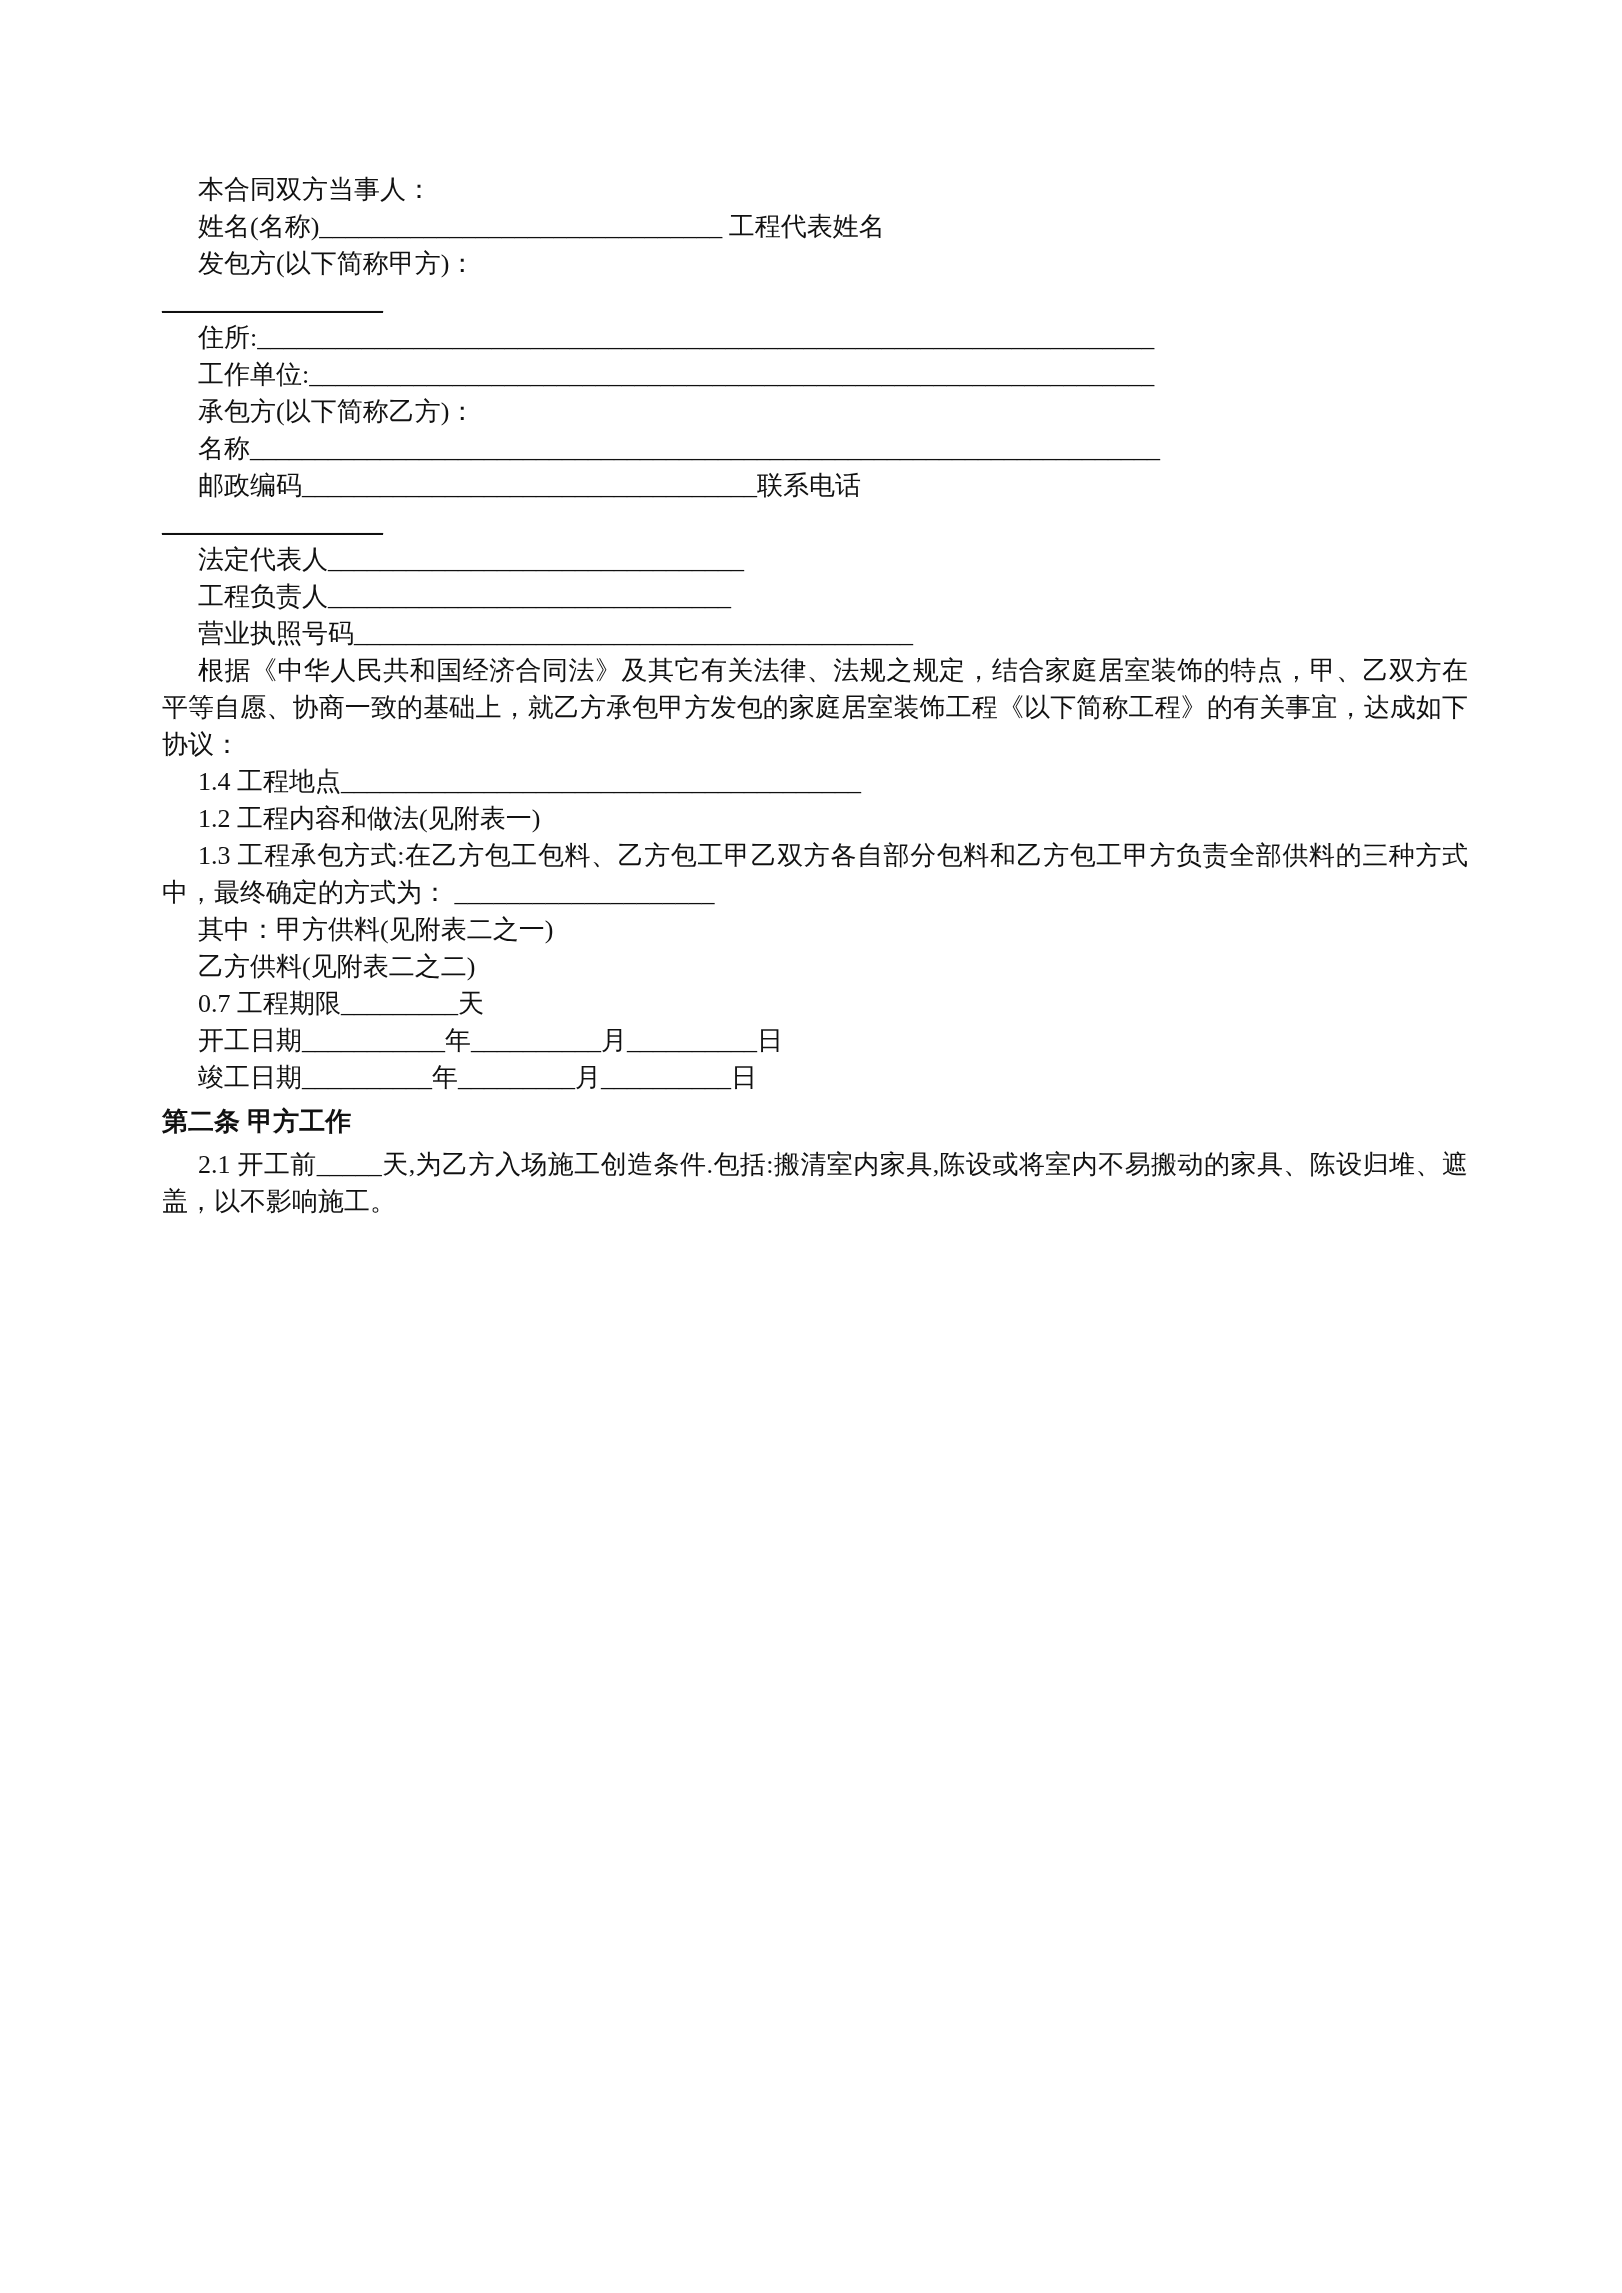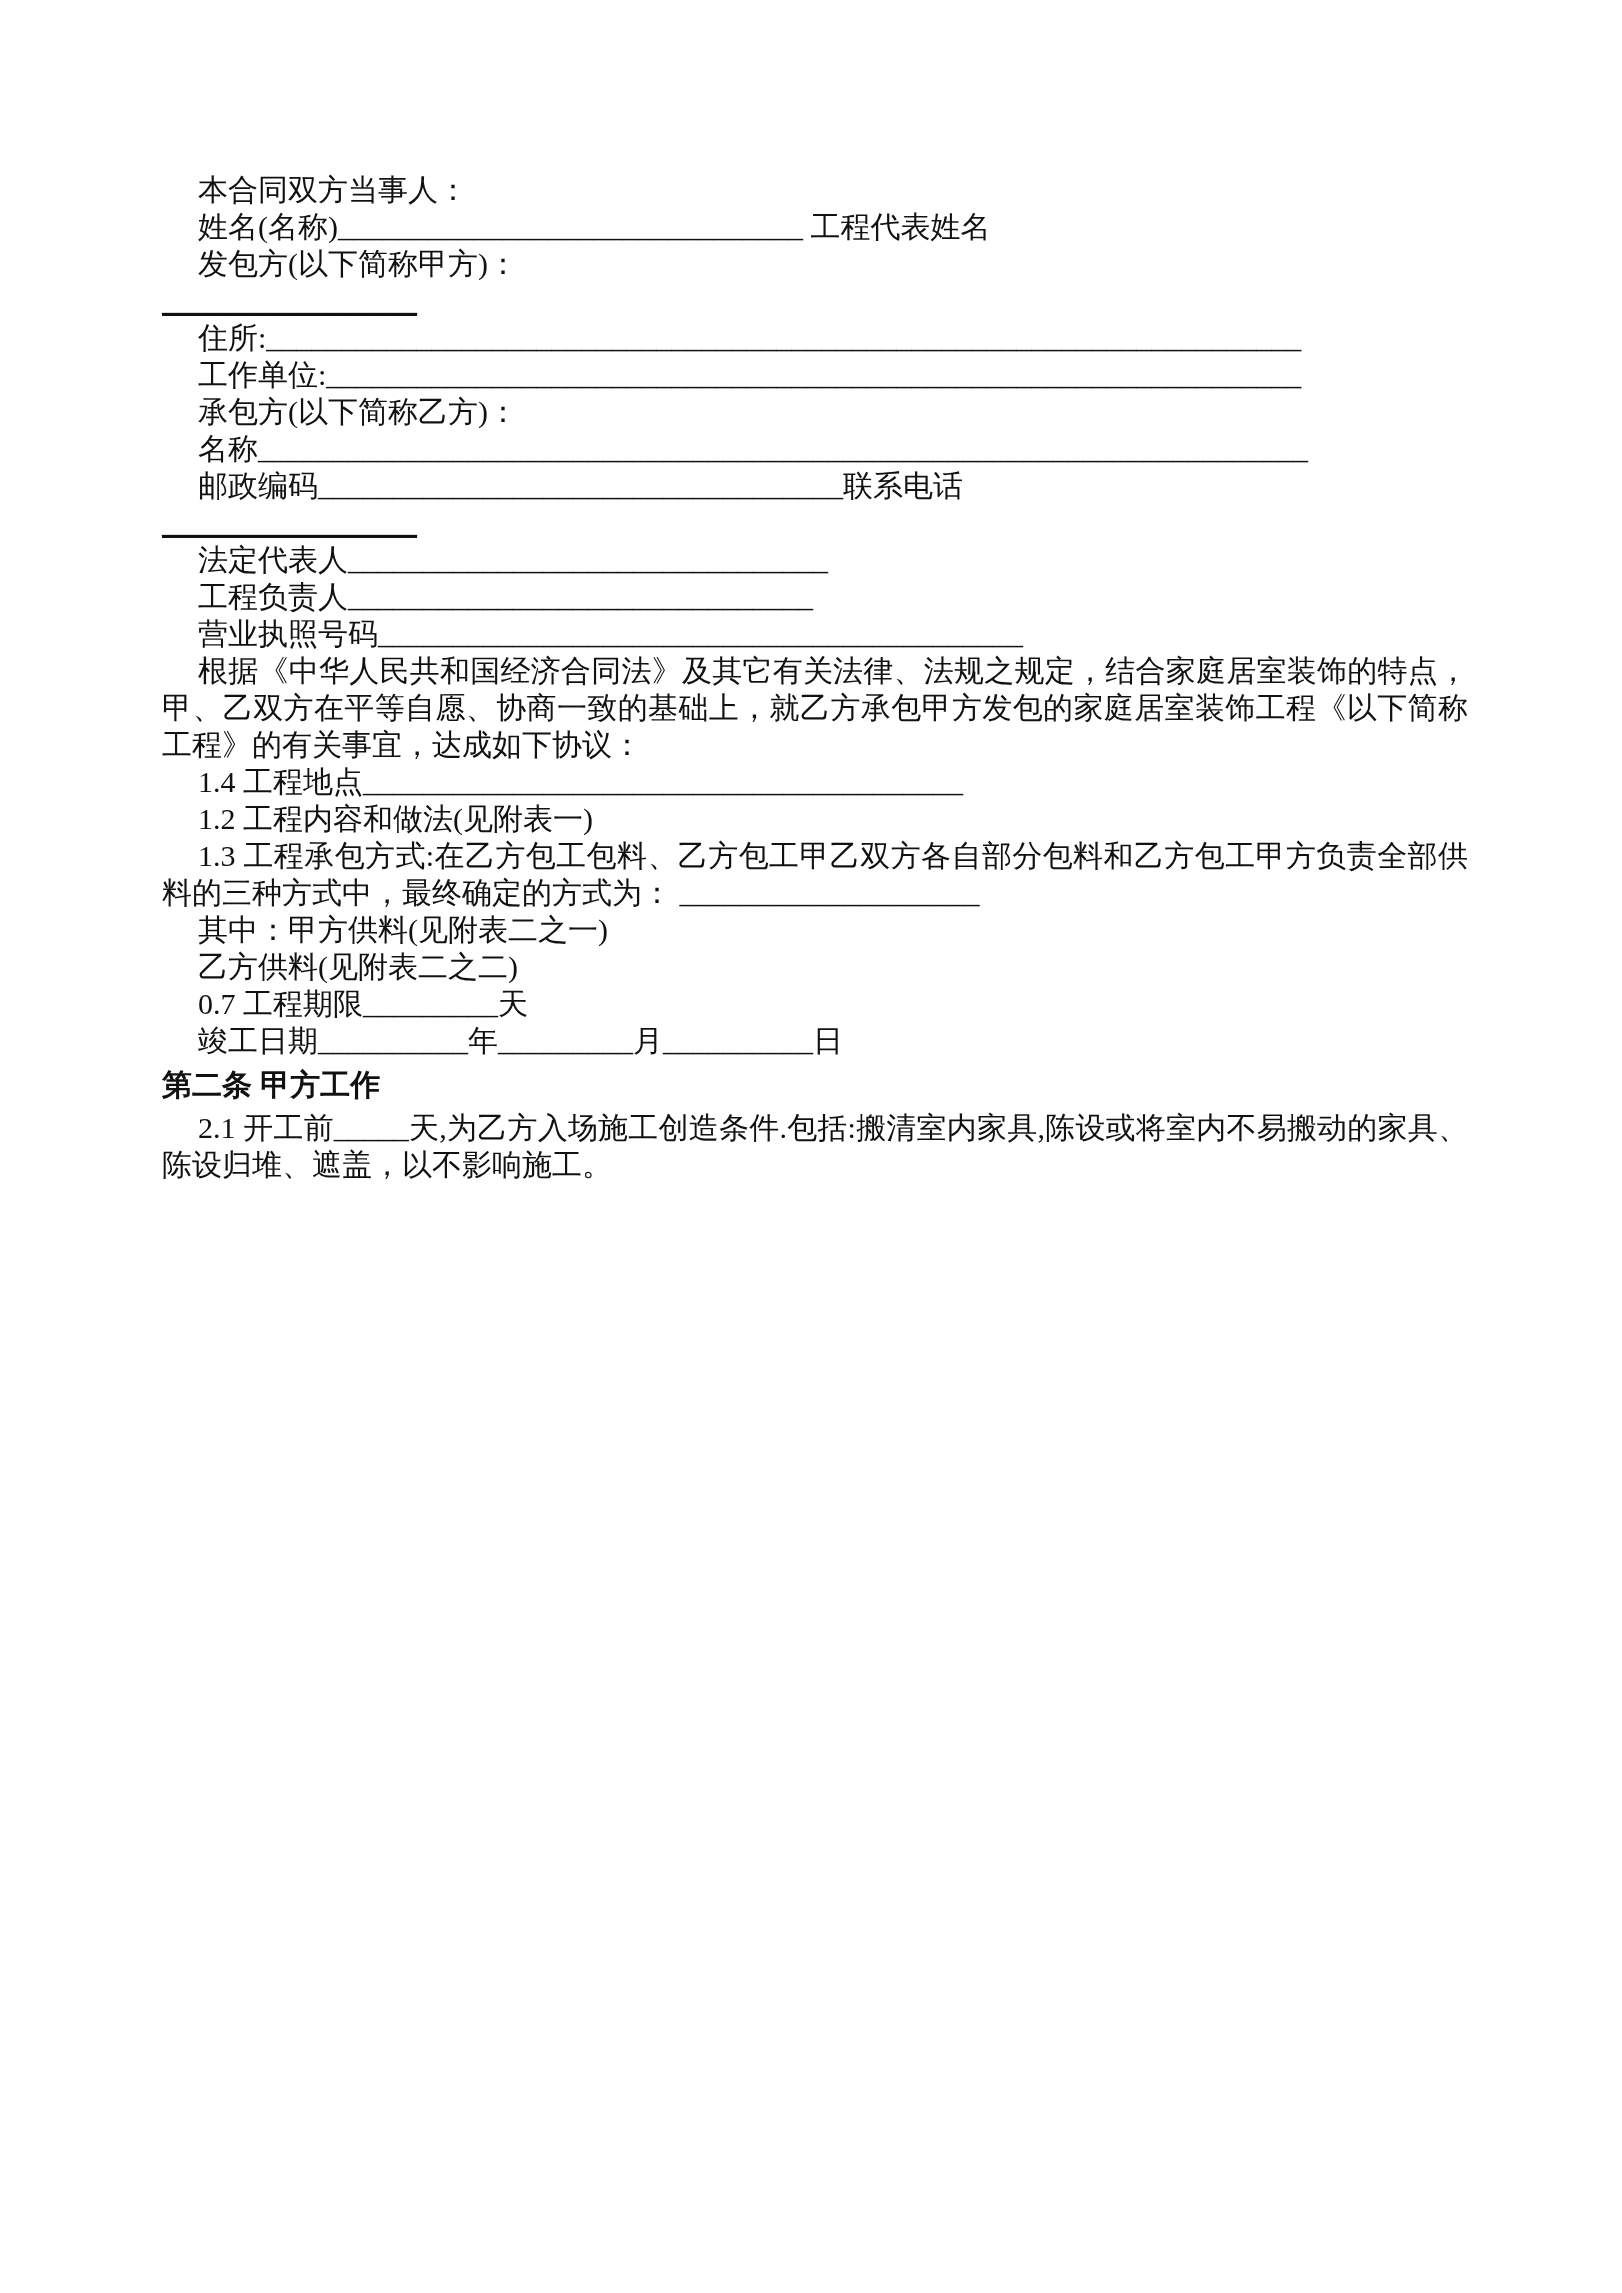--- a/index.html
+++ b/index.html
@@ -17,21 +17,21 @@
     overflow: hidden;
   }
   .content {
     position: absolute;
     left: 162px;
     top: 171px;
     width: 1306px;
   }
   .content p {
     margin: 0;
-    font-size: 30px;
+    font-size: 26px;
     line-height: 37px;
     white-space: normal;
     word-break: break-all;
   }
   .indent { text-indent: 36px; }
   .flush  { text-indent: 0; text-decoration: underline; }
   .para   { text-indent: 36px; text-align: justify; }
   .heading {
     font-family: "Liberation Sans", "DejaVu Sans", sans-serif;
     font-weight: bold;
@@ -60,19 +60,20 @@
     <p class="indent">法定代表人________________________________</p>
     <p class="indent">工程负责人_______________________________</p>
     <p class="indent">营业执照号码___________________________________________</p>
     <p class="para">根据《中华人民共和国经济合同法》及其它有关法律、法规之规定，结合家庭居室装饰的特点，甲、乙双方在平等自愿、协商一致的基础上，就乙方承包甲方发包的家庭居室装饰工程《以下简称工程》的有关事宜，达成如下协议：</p>
     <p class="indent">1.4 工程地点________________________________________</p>
     <p class="indent">1.2 工程内容和做法(见附表一)</p>
     <p class="para">1.3 工程承包方式:在乙方包工包料、乙方包工甲乙双方各自部分包料和乙方包工甲方负责全部供料的三种方式中，最终确定的方式为： ____________________</p>
     <p class="indent">其中：甲方供料(见附表二之一)</p>
     <p class="indent">乙方供料(见附表二之二)</p>
     <p class="indent">0.7 工程期限_________天</p>
+    <p class="indent">开工日期___________年__________月__________日</p>
     <p class="indent">竣工日期__________年_________月__________日</p>
     <p class="heading h-second">第二条 甲方工作</p>
     <p class="para">2.1 开工前_____天,为乙方入场施工创造条件.包括:搬清室内家具,陈设或将室内不易搬动的家具、陈设归堆、遮盖，以不影响施工。</p>
 
   </div>
 </div>
 
 
 </body></html>

